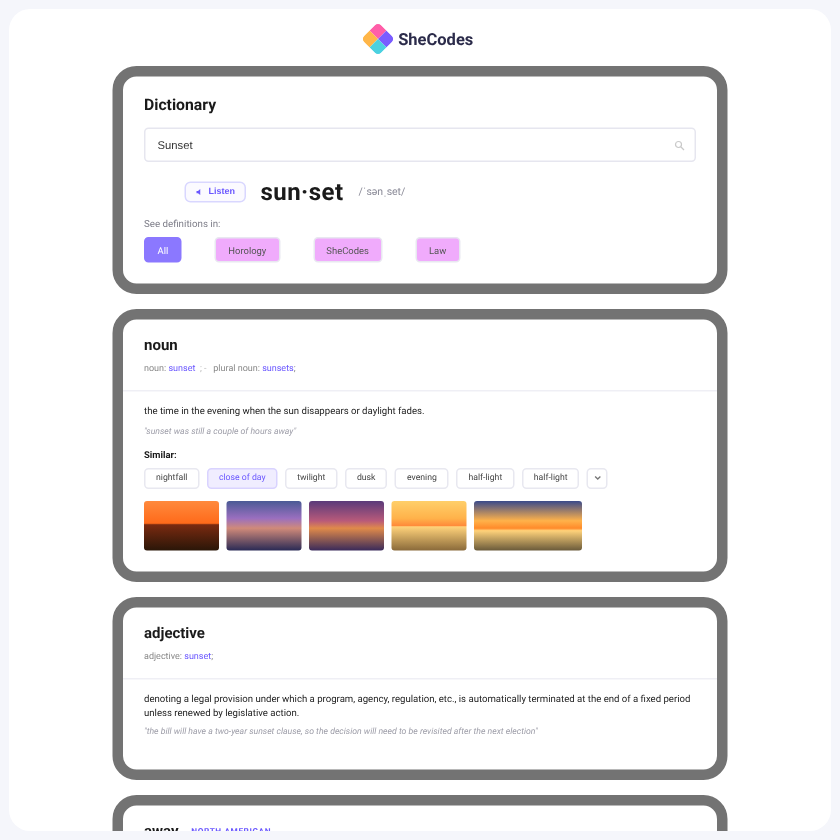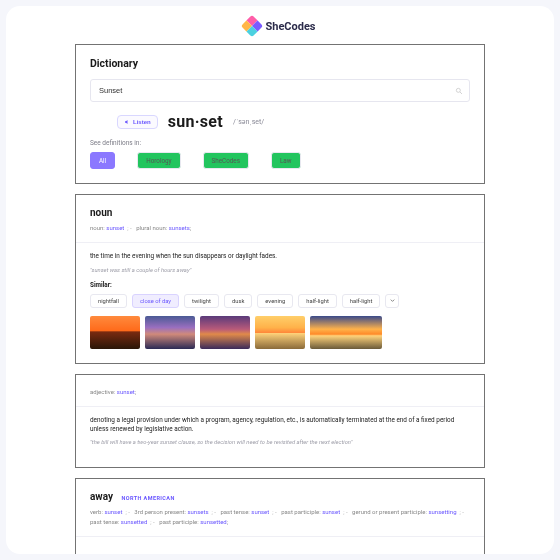--- a/index.html
+++ b/index.html
@@ -40,22 +40,22 @@
   .logo-mark span:nth-child(1){background:#ff5ea8;}
   .logo-mark span:nth-child(2){background:#7a5cff;}
   .logo-mark span:nth-child(3){background:#ffb648;}
   .logo-mark span:nth-child(4){background:#4bd1e0;}
   .logo-text { font-weight: 700; font-size: 11px; color:#2b2b4a;}
   .container {
     width: 410px;
     margin: 0 auto;
   }
   .card {
-    border: 1px solid #737373;
-    border-radius: 0;
+    border: 7px solid #737373;
+    border-radius: 16px;
     padding: 12px 14px 14px 14px;
     margin-bottom: 10px;
     background:#fff;
   }
   .dict-title { font-size: 10.5px; font-weight: 700; margin-bottom: 9px; }
   .search-wrap {
     position: relative;
     margin-bottom: 10px;
   }
   .search-input {
@@ -83,21 +83,21 @@
     vertical-align: middle;
   }
   .listen-btn svg{width:6px;height:6px;}
   .headword-row{display:flex;align-items:center;gap:10px;margin-bottom:8px;padding-left:27px;}
   .headword{font-size:16px;font-weight:700;letter-spacing:.3px;}
   .pronun{font-size:7px;color:#8a8a97;}
   .defs-in{font-size:6.5px;color:#7d7d88;margin-bottom:5px;}
   .chips{display:flex;gap:22px;}
   .chip{
     font-size:6.3px; padding:3.5px 8px; border-radius:3px;
-    border:1px solid #e8e8f0; color:#555; background:#22c55e;
+    border:1px solid #e8e8f0; color:#555; background:#f0abfc;
   }
   .chip.active{background:#8b78ff;color:#fff;border-color:#8b78ff;}
   .pos-title{font-size:10px;font-weight:700;margin-bottom:5px;}
   .region-tag{font-size:5.5px;color:#6a57ff;font-weight:700;letter-spacing:.4px;margin-left:6px;vertical-align:middle;}
   .forms{font-size:6px;color:#888;margin-bottom:10px;line-height:1.55;}
   .forms .kw{color:#6a57ff;}
   .sep{margin:0 3px;color:#bbb;}
   .divider{height:1px;background:#efeff5;margin:0 -14px 9px -14px;}
   .definition{font-size:6.4px;color:#222;margin-bottom:5px;line-height:1.45;}
   .example{font-size:5.8px;color:#9d9da8;font-style:italic;margin-bottom:8px;}
@@ -189,20 +189,21 @@
       <div class="img-row">
         <div class="thumb t1"></div>
         <div class="thumb t2"></div>
         <div class="thumb t3"></div>
         <div class="thumb t4"></div>
         <div class="thumb t5 wide"></div>
       </div>
     </div>
 
     <div class="card">
+      <div class="pos-title">adjective</div>
       <div class="forms" id="forms-adj"><span>adjective: </span><span class="kw">sunset</span><span>;</span></div>
       <div class="divider"></div>
       <div class="definition">denoting a legal provision under which a program, agency, regulation, etc., is automatically terminated at the end of a fixed period unless renewed by legislative action.</div>
       <div class="example">"the bill will have a two-year sunset clause, so the decision will need to be revisited after the next election"</div>
     </div>
 
     <div class="card">
       <div class="pos-title">
         <span>away</span>
         <span class="region-tag">NORTH AMERICAN</span>

